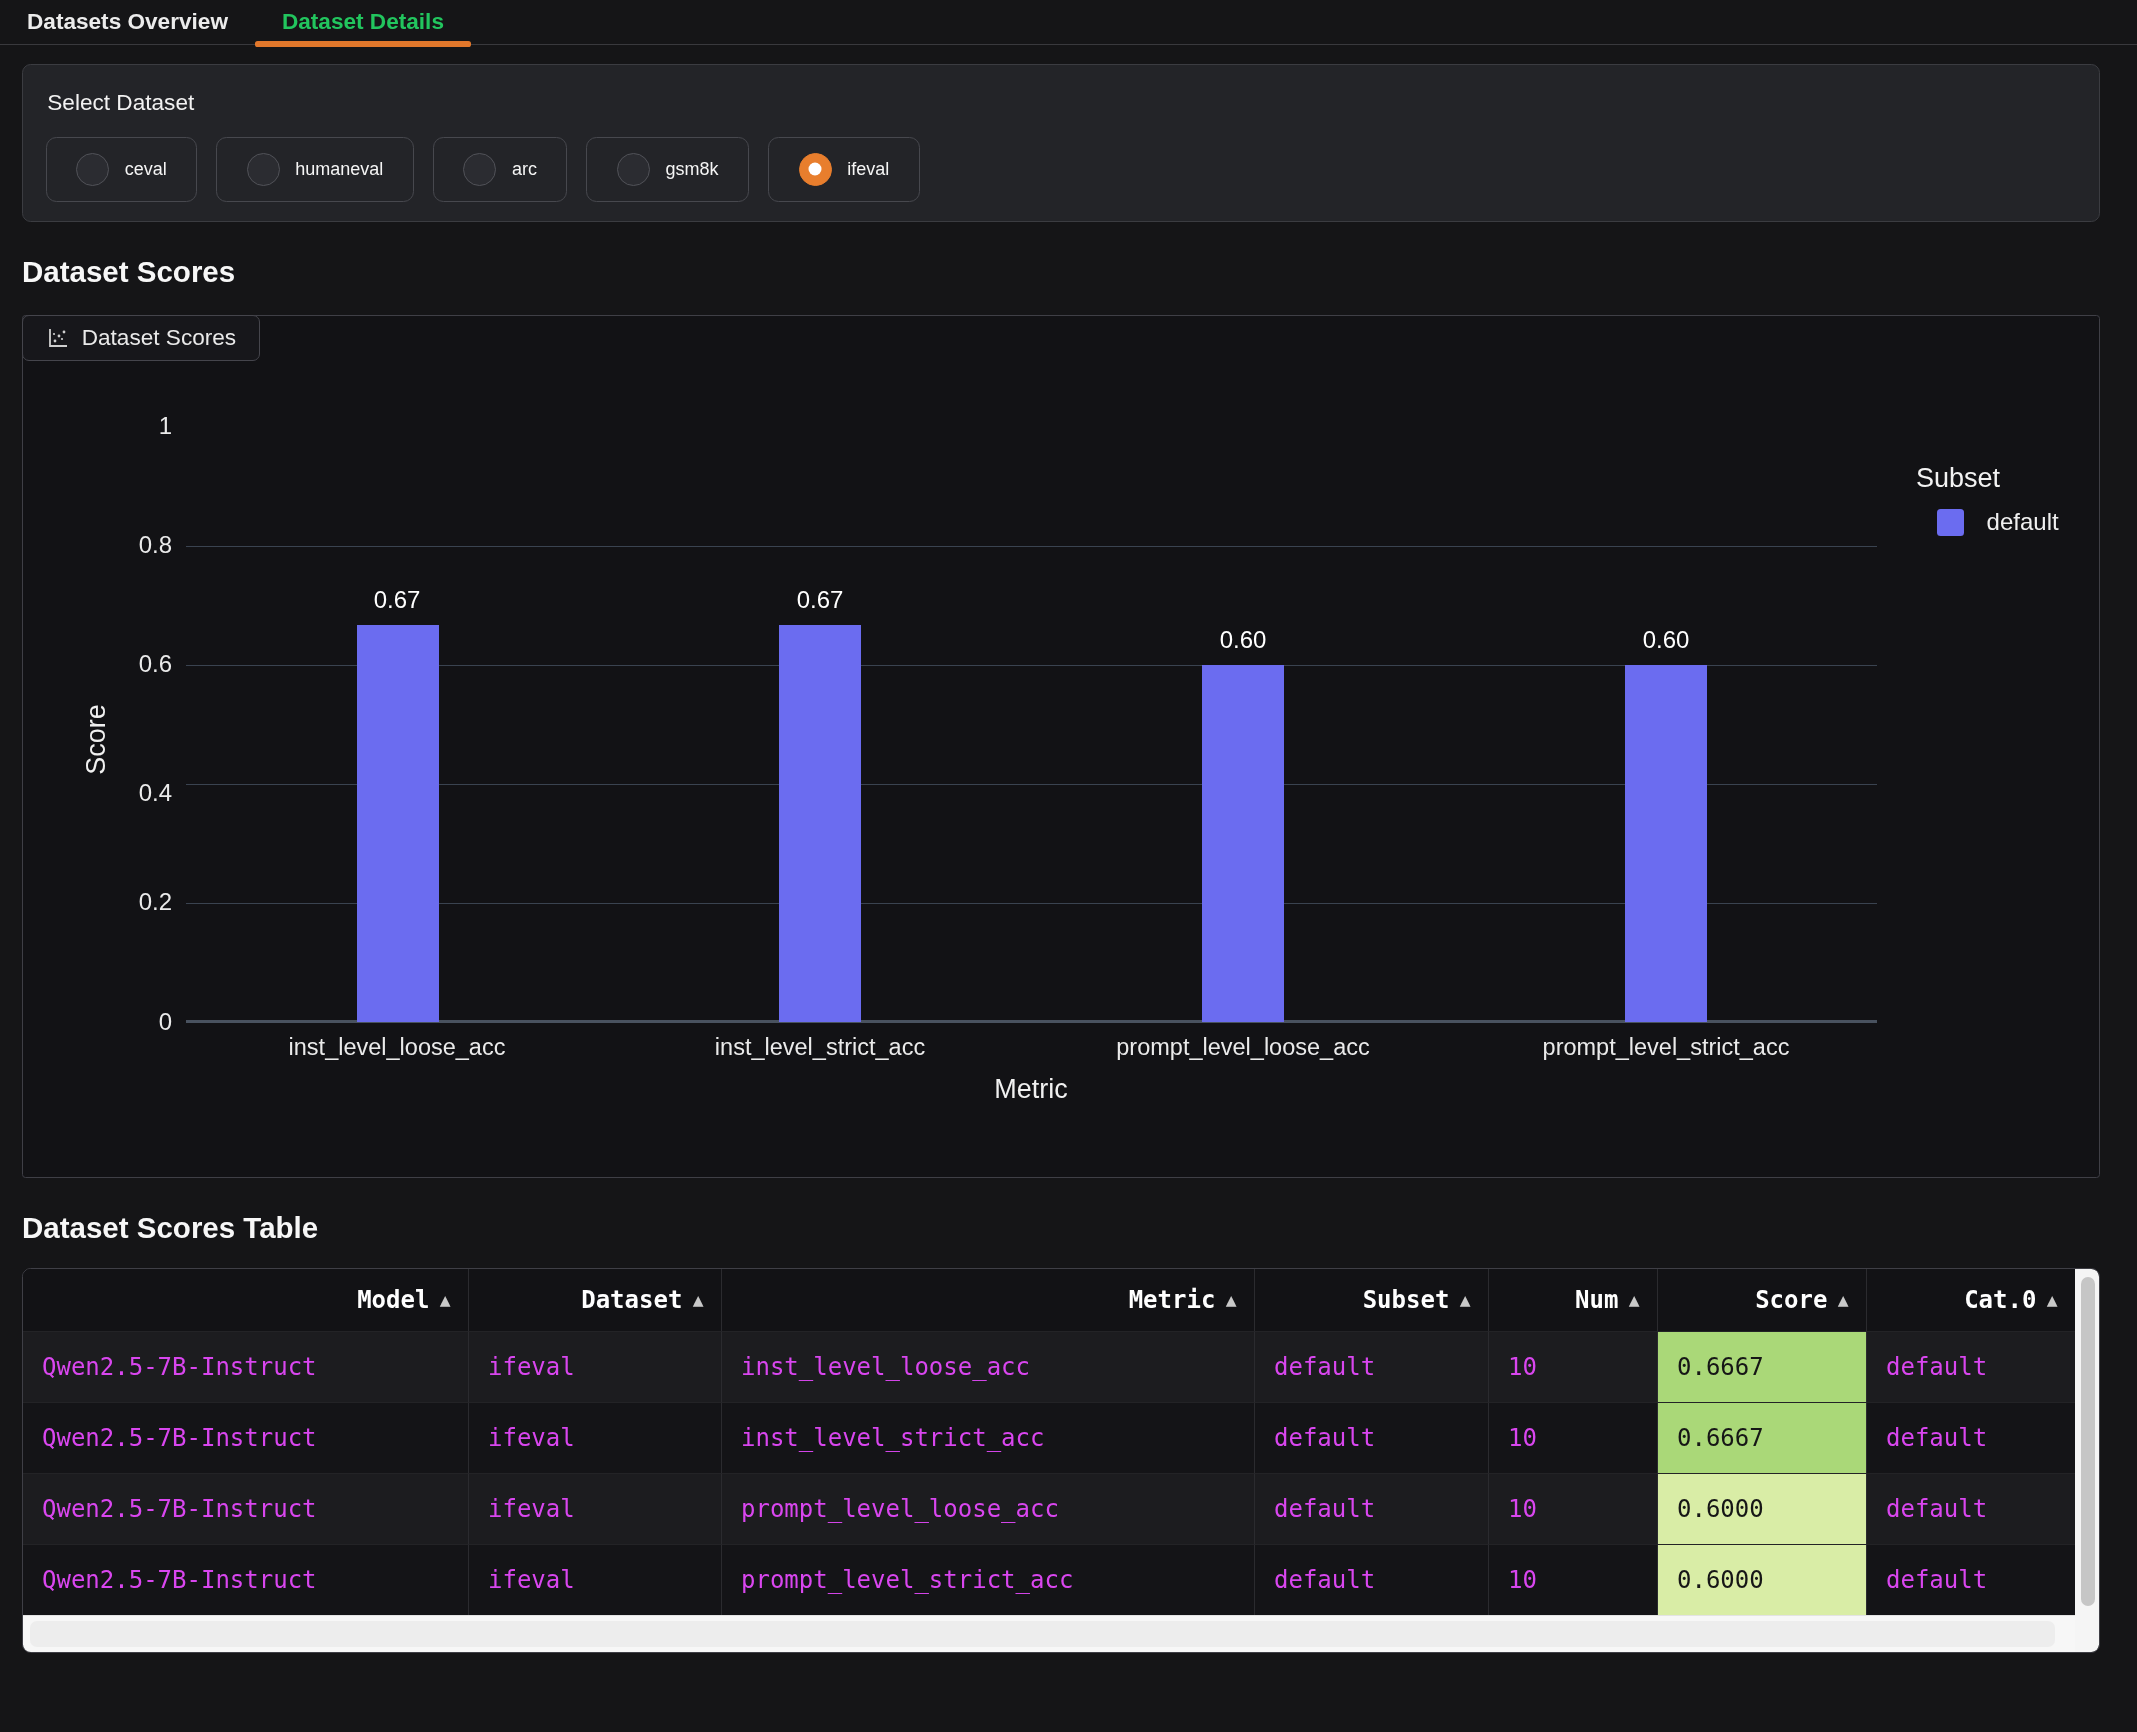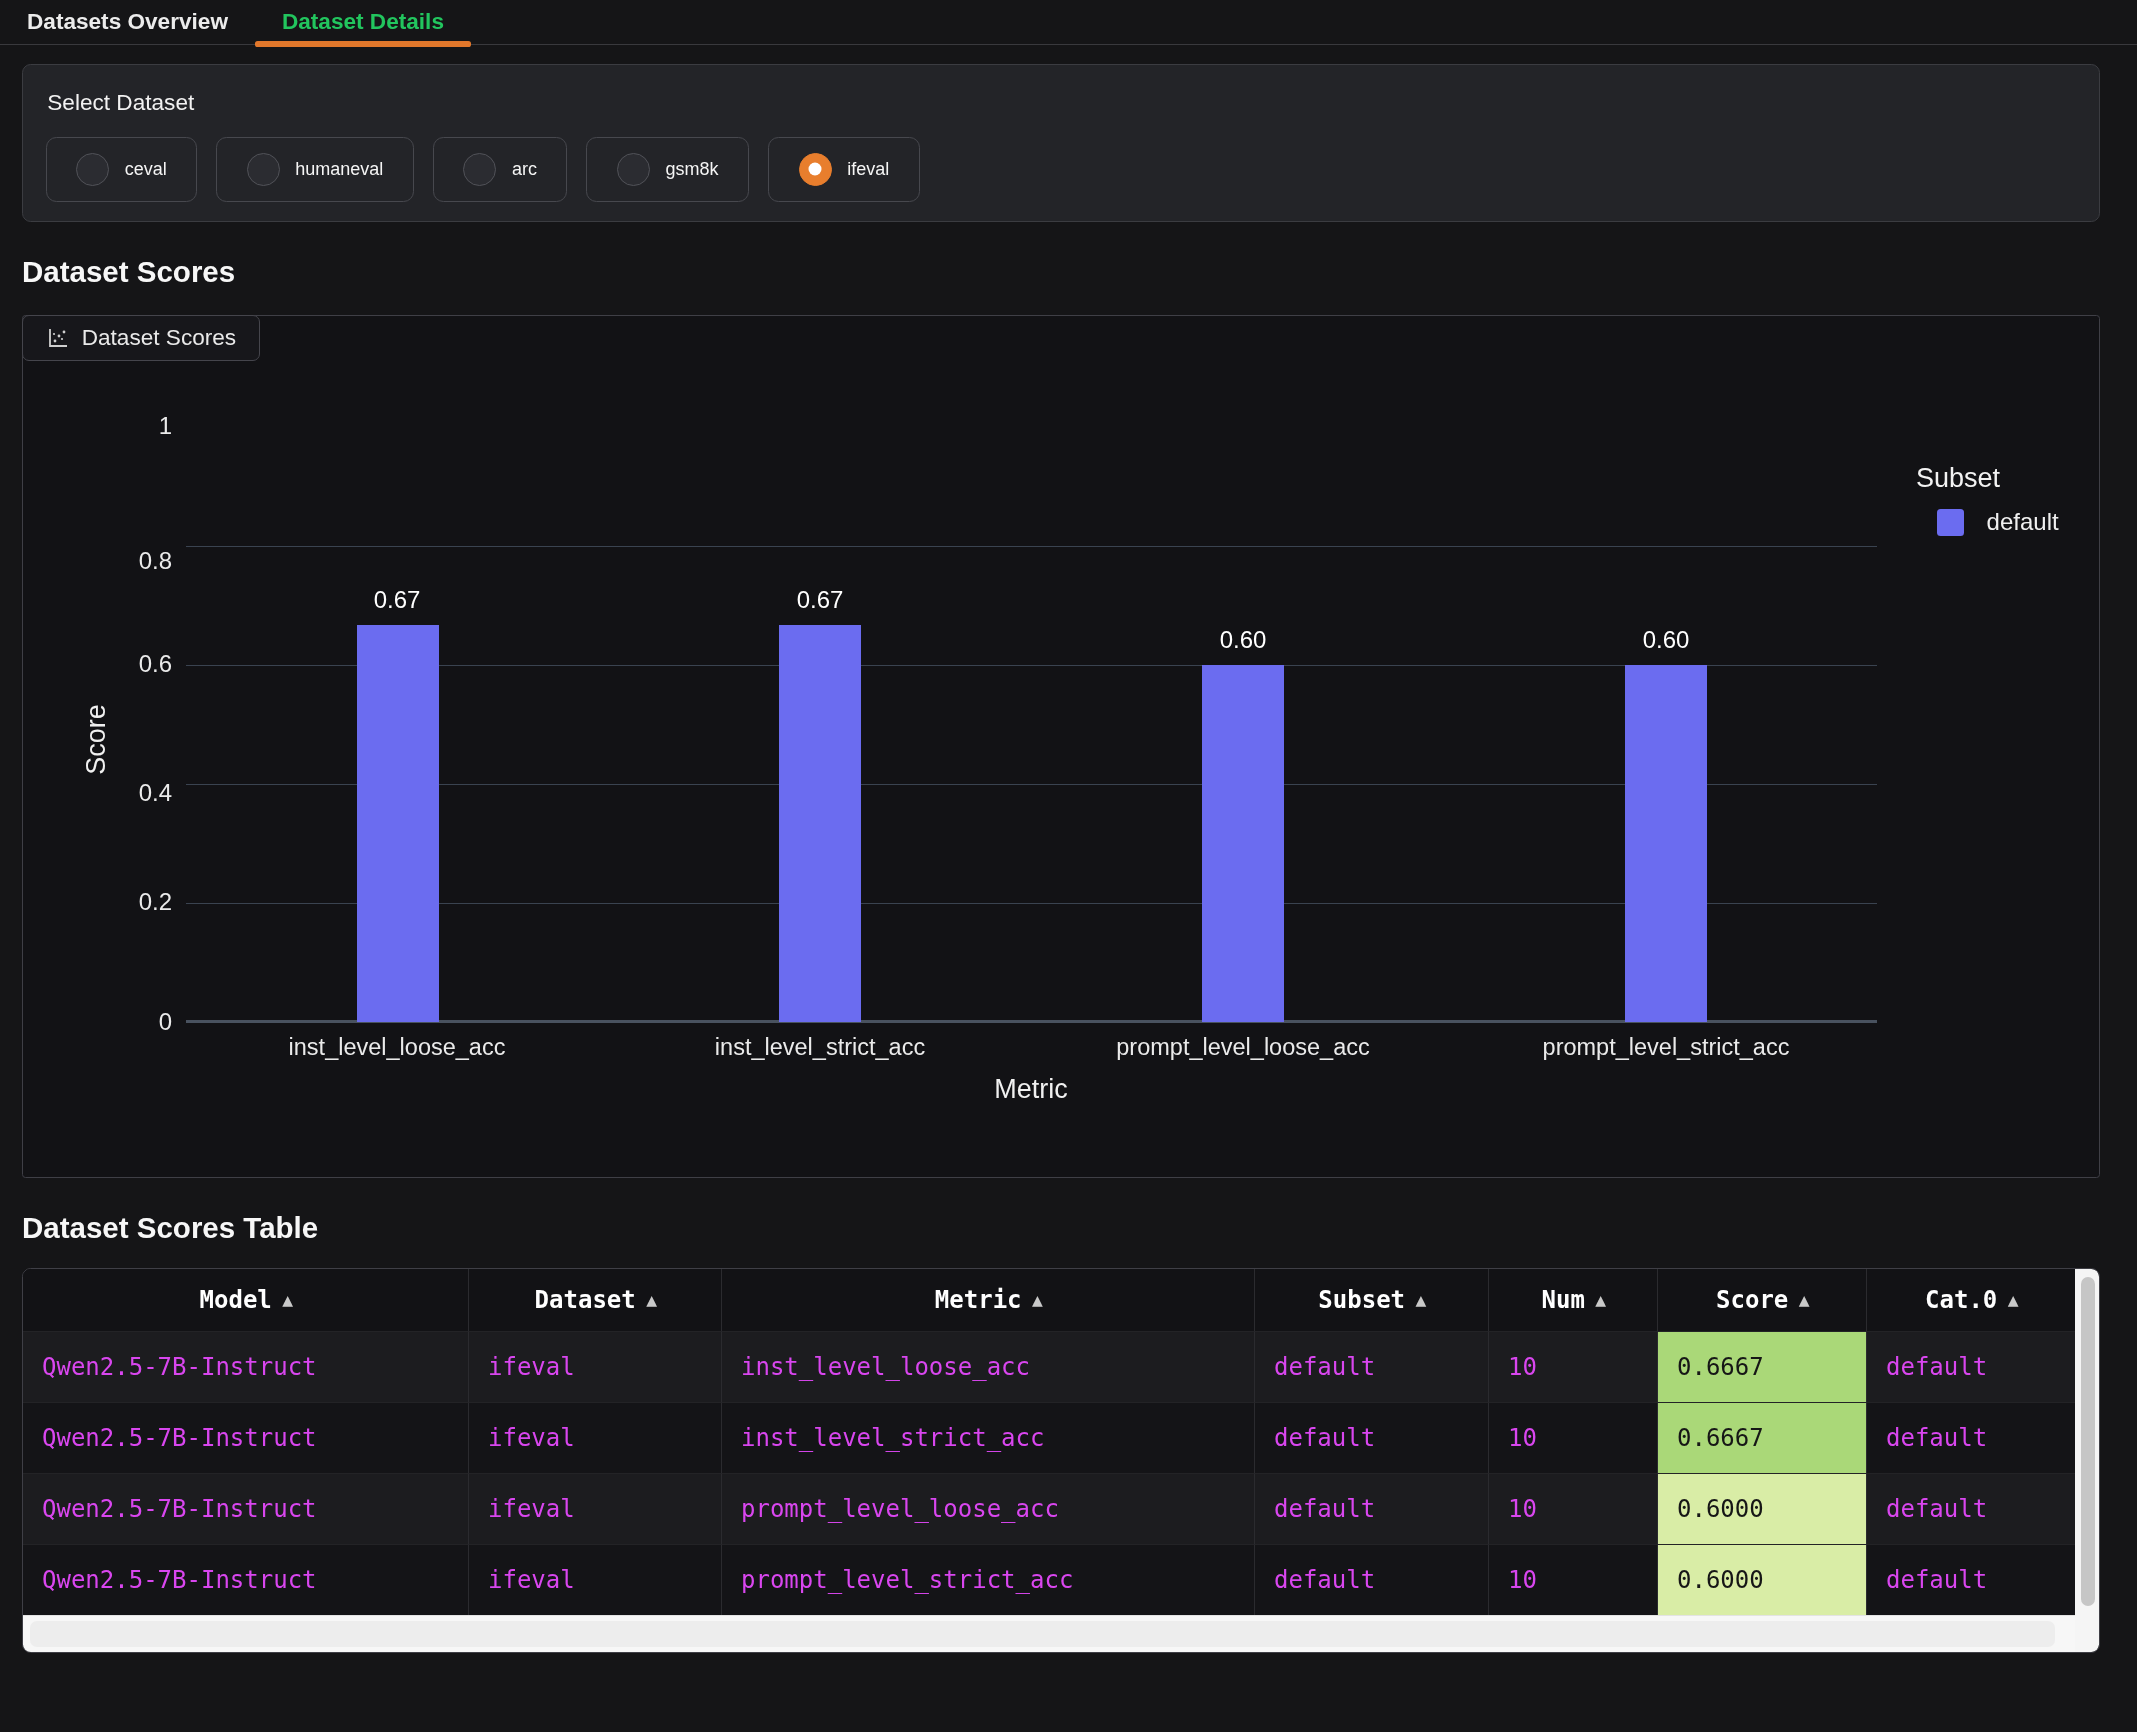--- a/index.html
+++ b/index.html
@@ -40,21 +40,21 @@
   .legend { position:absolute; left:1893px; top:147px; }
   .legend-title { font-size:27px; color:#f2f2f2; margin-bottom:14px; }
   .legend-entry { display:flex; align-items:center; gap:22.6px; margin-left:21px; }
   .legend-swatch { width:27px; height:27px; border-radius:3.5px; }
   .legend-label { font-size:24px; color:#f0f0f0; }
 
   
   .table-card { position:relative; margin:22.6px 22px 0 22px; width:2078px; background:#131316; border:0.9px solid #3f3f46; border-radius:8.7px; overflow:hidden; display:flex; }
   .table-main { width:2052px; }
   .t-grid { display:grid; grid-template-columns:445px 253px 533px 234px 169px 209px 209px; }
-  .th { height:62px; display:flex; align-items:center; justify-content:center; padding:0 17.4px 0 19px; background:#121215; font-family:"DejaVu Sans Mono", monospace; font-weight:700; font-size:24px; color:#ffffff; border-left:0.9px solid #2b2b2f; cursor:pointer; }
+  .th { height:62px; display:flex; align-items:center; justify-content:flex-end; padding:0 17.4px 0 19px; background:#121215; font-family:"DejaVu Sans Mono", monospace; font-weight:700; font-size:24px; color:#ffffff; border-left:0.9px solid #2b2b2f; cursor:pointer; }
   .th:first-child { border-left:none; }
   .sort-arrow { font-size:18px; color:#c9c9c9; margin-left:10.4px; }
   .td { height:71px; display:flex; align-items:center; padding:0 17.4px 0 19px; font-family:"DejaVu Sans Mono", monospace; font-size:24px; color:#d946ef; border-left:0.9px solid #2b2b2f; border-top:0.9px solid #232326; white-space:nowrap; overflow:hidden; }
   .td:first-child { border-left:none; }
   .row-odd .td { background:#1c1c1f; }
   .row-even .td { background:#141417; }
   .td.score-cell { color:#161616; }
   .vscroll { width:26px; background:#f5f5f5; border-radius:0 7px 7px 0; position:relative; }
   .vscroll-thumb { position:absolute; left:6px; top:8.7px; width:14px; height:329px; background:#c6c6c6; border-radius:7px; }
   .hscroll { height:37px; background:#f7f7f7; border-top:0.9px solid #e3e3e3; position:relative; }
@@ -114,21 +114,21 @@
 
   <div class="plot-wrap" id="plot-area">
       <div class="ytick-label" style="top: 581px;">0</div>
       <div class="gridline" style="top: 476px;"></div>
       <div class="ytick-label" style="top: 461px;">0.2</div>
       <div class="gridline" style="top: 357px;"></div>
       <div class="ytick-label" style="top: 352px;">0.4</div>
       <div class="gridline" style="top: 238px;"></div>
       <div class="ytick-label" style="top: 223px;">0.6</div>
       <div class="gridline" style="top: 119px;"></div>
-      <div class="ytick-label" style="top: 120px;">0.8</div>
+      <div class="ytick-label" style="top: 104px;">0.8</div>
       <div class="ytick-label" style="top: -14.8px;">1</div>
       <div class="zero-line"></div>
       <div class="bar" style="left: 171px; height: 397px; background-color: rgb(107, 108, 240);"></div>
       <div class="bar-value" style="left: 124px; bottom: 408px;">0.67</div>
       <div class="xtick-label" style="left: 20px;">inst_level_loose_acc</div>
       <div class="bar" style="left: 593px; height: 397px; background-color: rgb(107, 108, 240);"></div>
       <div class="bar-value" style="left: 547px; bottom: 408px;">0.67</div>
       <div class="xtick-label" style="left: 443px;">inst_level_strict_acc</div>
       <div class="bar" style="left: 1016px; height: 357px; background-color: rgb(107, 108, 240);"></div>
       <div class="bar-value" style="left: 970px; bottom: 368px;">0.60</div>

